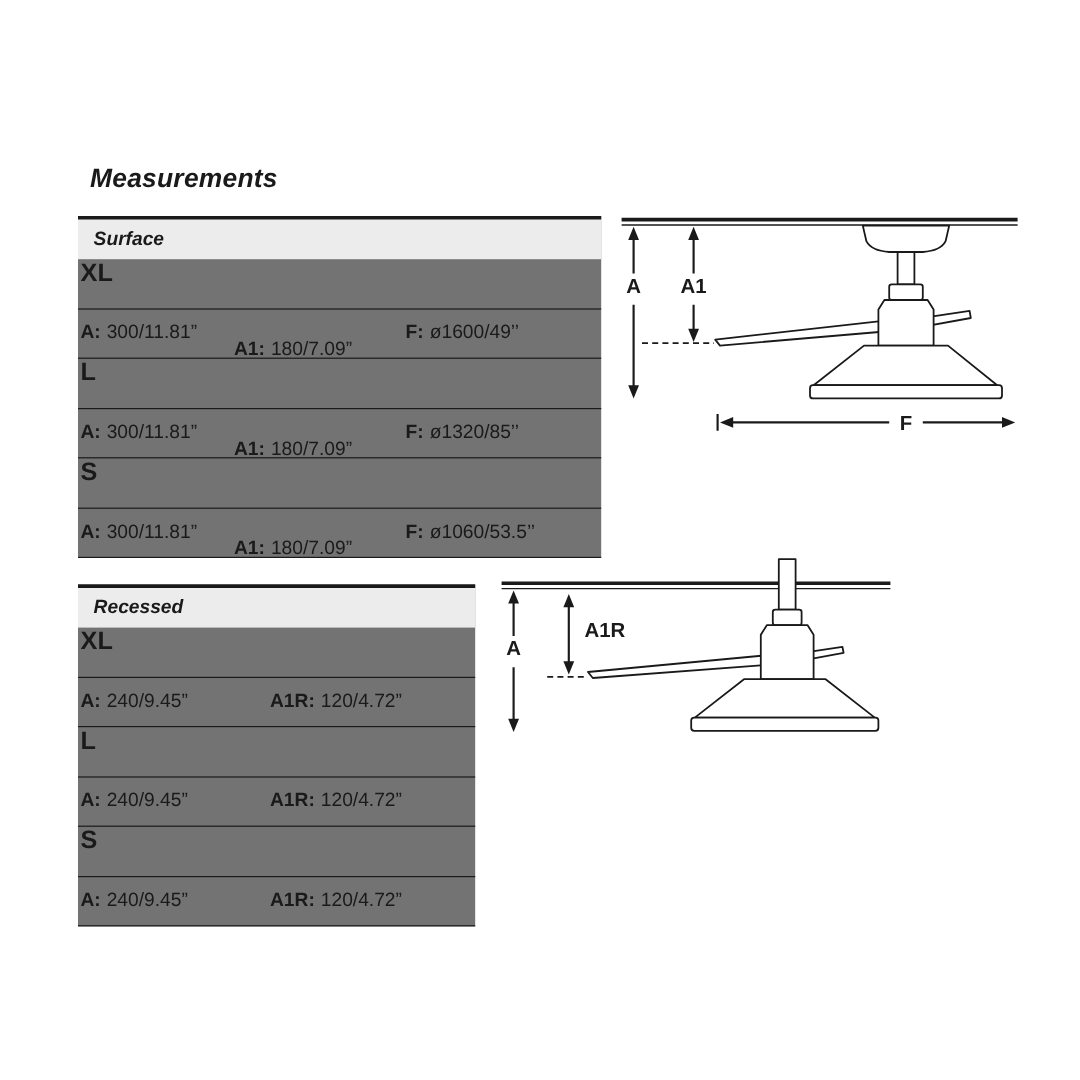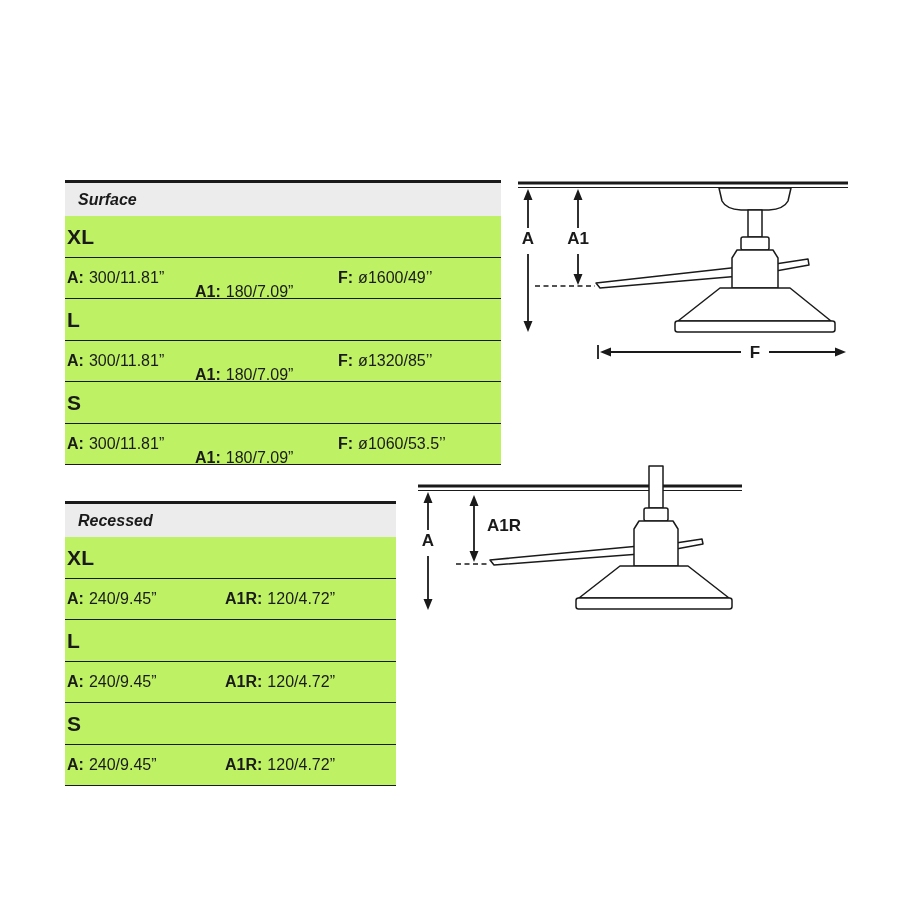--- a/index.html
+++ b/index.html
@@ -10,31 +10,31 @@
     color: #1a1a1a;
   }
   .page { position: relative; width: 900px; height: 900px; background: #fff; overflow: hidden; }
 
   .page-title {
     position: absolute; left: 75px; top: 136px;
     font-size: 22px; font-weight: 700; font-style: italic;
     letter-spacing: 0.2px;
   }
 
-  .spec-table { position: absolute; border-top: 3px solid #1a1a1a; background: #bef264; }
+  .spec-table { position: absolute; border-top: 3px solid #1a1a1a; background: #737373; }
   #surface-table  { left: 65px; top: 180px; width: 436px; }
-  #recessed-table { left: 65px; top: 501px; width: 331px; }
+  #recessed-table { left: 65px; top: 487px; width: 331px; }
 
   .table-header {
     height: 33px; background: #ececec;
     display: flex; align-items: center; padding-left: 13px;
     font-size: 16px; font-weight: 700; font-style: italic;
   }
   .size-row {
-    height: 42px; display: flex; align-items: center; padding-left: 2px;
+    height: 42px; display: flex; padding-left: 2px;
     border-bottom: 1.5px solid #1a1a1a;
     font-size: 21px; font-weight: 700; letter-spacing: 0.3px;
   }
   .spec-row {
     height: 41px; display: flex; align-items: center; padding-left: 2px;
     border-bottom: 1.5px solid #1a1a1a;
     font-size: 16px;
   }
   .spec-pair { display: flex; white-space: nowrap; }
   #surface-table  .spec-pair:nth-of-type(1) { width: 128px; }
@@ -48,20 +48,21 @@
   svg text {
     font-family: "Liberation Sans", sans-serif;
     font-weight: 700; font-size: 17px; fill: #1a1a1a;
   }
 </style>
 </head>
 <body>
 
 <div class="page">
 
+  <div class="page-title">Measurements</div>
 
   <div class="spec-table" id="surface-table">
     <div class="table-header">
       <span>Surface</span>
     </div>
 
     <div class="size-row">
       <span>XL</span>
     </div>
     <div class="spec-row">

